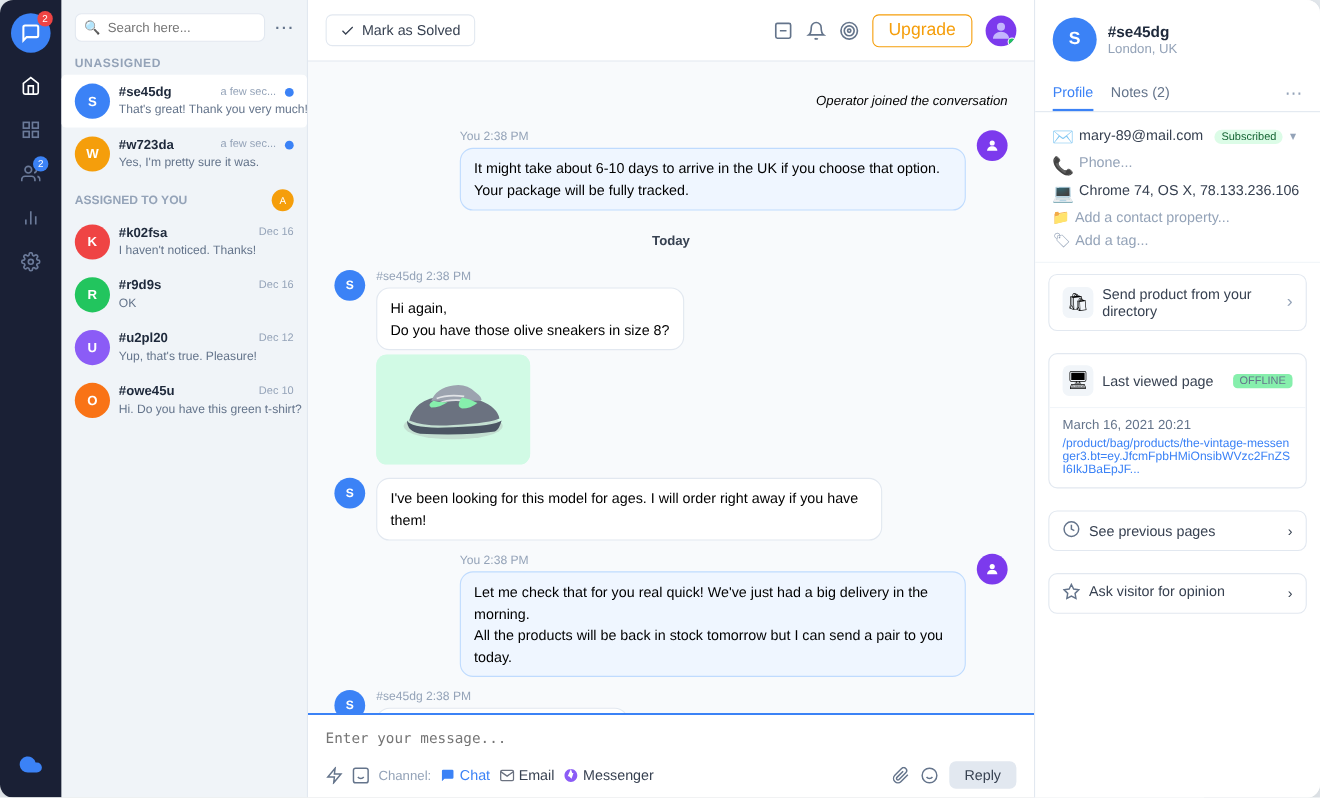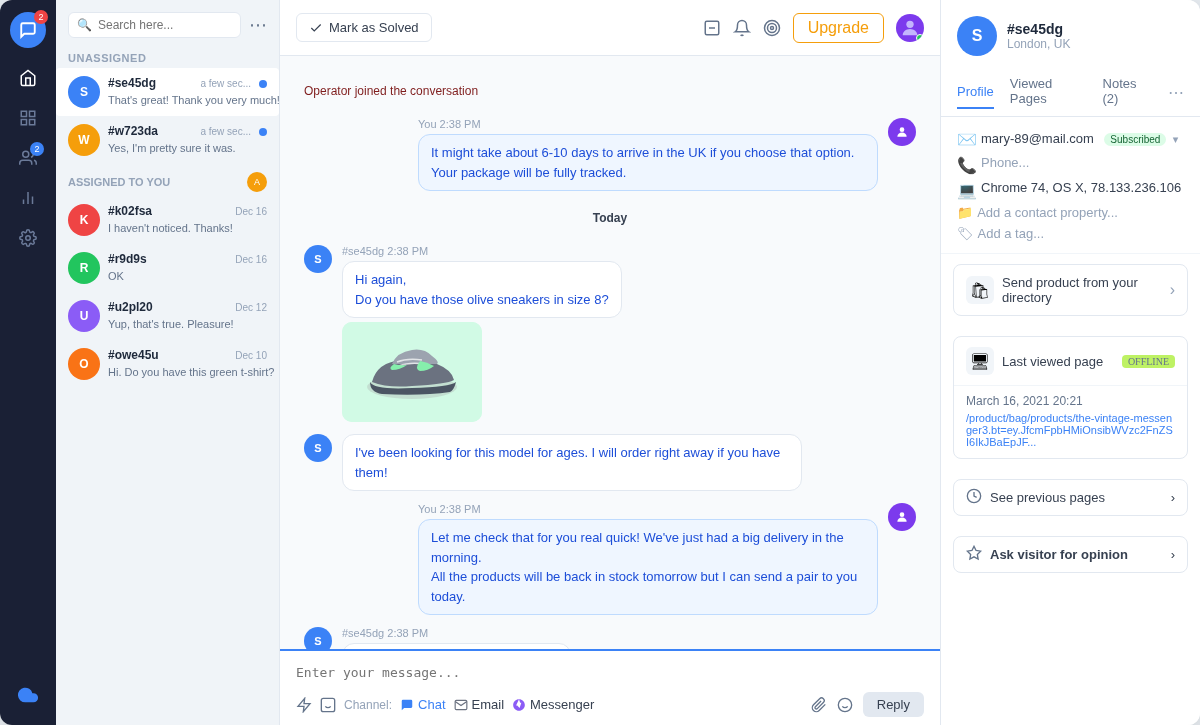--- a/index.html
+++ b/index.html
@@ -44,28 +44,28 @@
     .chat-header { height: 56px; border-bottom: 1px solid #e2e8f0; display: flex; align-items: center; padding: 0 16px; gap: 12px; }
     .mark-solved-btn { display: flex; align-items: center; gap: 6px; border: 1px solid #e2e8f0; border-radius: 6px; padding: 6px 12px; font-size: 13px; color: #374151; cursor: pointer; background: #fff; }
     .chat-header-right { margin-left: auto; display: flex; align-items: center; gap: 12px; }
     .header-icon-btn { color: #64748b; cursor: pointer; display: flex; align-items: center; }
     .upgrade-btn { border: 1.5px solid #f59e0b; color: #f59e0b; background: #fff; border-radius: 6px; padding: 5px 14px; font-size: 16px; font-weight: 500; cursor: pointer; }
     .user-avatar-header { width: 28px; height: 28px; border-radius: 50%; background: #7c3aed; overflow: hidden; display: flex; align-items: center; justify-content: center; position: relative; }
     .online-dot { width: 8px; height: 8px; background: #22c55e; border-radius: 50%; position: absolute; bottom: 0; right: 0; border: 1.5px solid #fff; }
 
     
     .chat-messages { flex: 1; overflow-y: auto; padding: 20px 24px; display: flex; flex-direction: column; gap: 12px; background: #f8fafc; }
-    .system-msg { text-align: left; font-size: 12px; color: #7f1d1d; margin: 8px 0; }
+    .system-msg { text-align: right; font-size: 12px; color: #000000; font-style: italic; margin: 8px 0; }
     .msg-group { display: flex; gap: 10px; align-items: flex-start; }
     .msg-group.own { flex-direction: row-reverse; }
     .msg-avatar { width: 28px; height: 28px; border-radius: 50%; flex-shrink: 0; display: flex; align-items: center; justify-content: center; font-size: 11px; font-weight: 600; color: #fff; }
     .msg-content { max-width: 460px; }
     .msg-header { font-size: 11px; color: #94a3b8; margin-bottom: 4px; }
     .msg-header.own { }
-    .msg-bubble { background: #fff; border: 1px solid #e2e8f0; border-radius: 12px; padding: 8px 12px; font-size: 13px; color: #1d4ed8; line-height: 1.5; }
+    .msg-bubble { background: #fff; border: 1px solid #e2e8f0; border-radius: 12px; padding: 8px 12px; font-size: 13px; color: #000000; line-height: 1.5; }
     .msg-group.own .msg-bubble { background: #eff6ff; border-color: #bfdbfe; }
     .msg-image { border-radius: 10px; overflow: hidden; width: 140px; height: 100px; background: #d1fae5; display: flex; align-items: center; justify-content: center; margin-top: 4px; }
     .today-divider { text-align: center; font-size: 12px; font-weight: 600; color: #374151; margin: 8px 0; }
 
     
     .chat-input-area { border-top: 2px solid #3b82f6; padding: 10px 16px 8px; background: #fff; }
     .chat-input { width: 100%; border: none; outline: none; font-size: 13px; color: #374151; padding: 4px 0 8px; resize: none; }
     .chat-toolbar { display: flex; align-items: center; gap: 8px; }
     .toolbar-btn { color: #64748b; cursor: pointer; display: flex; align-items: center; }
     .channel-label { font-size: 12px; color: #94a3b8; }
@@ -94,21 +94,21 @@
     .add-link { font-size: 13px; color: #94a3b8; cursor: pointer; display: flex; align-items: center; gap: 4px; }
     
     .panel-card { margin: 10px 12px; border: 1px solid #e2e8f0; border-radius: 8px; overflow: hidden; }
     .panel-card-header { padding: 10px 12px; display: flex; align-items: center; gap: 8px; cursor: pointer; }
     .panel-card-icon { width: 28px; height: 28px; background: #f1f5f9; border-radius: 6px; display: flex; align-items: center; justify-content: center; }
     .panel-card-title { font-size: 13px; font-weight: 500; color: #374151; flex: 1; }
     .panel-card-chevron { color: #94a3b8; }
     .panel-card-body { padding: 8px 12px 10px; border-top: 1px solid #f1f5f9; }
     .panel-card-body-text { font-size: 12px; color: #64748b; }
     .panel-card-meta { font-size: 11px; color: #94a3b8; display: flex; align-items: center; gap: 4px; margin-top: 4px; }
-    .offline-badge { background: #bef264; color: #64748b; font-size: 10px; padding: 1px 6px; border-radius: 4px; margin-left: auto; font-family: Liberation Serif, serif; }
+    .offline-badge { background: #86efac; color: #64748b; font-size: 10px; padding: 1px 6px; border-radius: 4px; margin-left: auto; }
     .page-link { font-size: 11px; color: #3b82f6; word-break: break-all; margin-top: 4px; cursor: pointer; }
     .see-prev-pages { display: flex; align-items: center; justify-content: space-between; padding: 8px 12px; font-size: 13px; color: #374151; cursor: pointer; }
 
     
     .shoe-image { width: 140px; height: 100px; }
   </style>
 </head>
 <body>
 
 <div class="app-container">
@@ -422,21 +422,20 @@
     <div class="profile-header">
       <div class="profile-avatar">S</div>
       <div class="profile-info">
         <div class="name">#se45dg</div>
         <div class="location">London, UK</div>
       </div>
     </div>
 
     <div class="profile-tabs">
       <div class="profile-tab active">Profile</div>
-      <div class="profile-tab">Viewed Pages</div>
       <div class="profile-tab">Notes (2)</div>
       <span class="more-tab">⋯</span>
     </div>
 
     <div class="profile-section">
       <div class="profile-field">
         <span class="field-icon">✉️</span>
         <div class="field-content">
           <span class="field-value">mary-89@mail.com</span>
           <span class="subscribed-badge">Subscribed</span>
@@ -491,21 +490,21 @@
               </svg>
           </span>
           <span>See previous pages</span>
         </div>
         <span>›</span>
       </div>
     </div>
 
     <div class="panel-card">
       <div class="see-prev-pages">
-        <div style="display:flex;align-items:center;gap:8px;font-weight:bold;">
+        <div style="display:flex;align-items:flex-start;gap:8px;">
           <span>
             <svg width="16" height="16" viewBox="0 0 24 24" fill="none" stroke="#64748b" stroke-width="2">
                 <polygon points="12 2 15.09 8.26 22 9.27 17 14.14 18.18 21.02 12 17.77 5.82 21.02 7 14.14 2 9.27 8.91 8.26 12 2"></polygon>
               </svg>
           </span>
           <span>Ask visitor for opinion</span>
         </div>
         <span>›</span>
       </div>
     </div>

